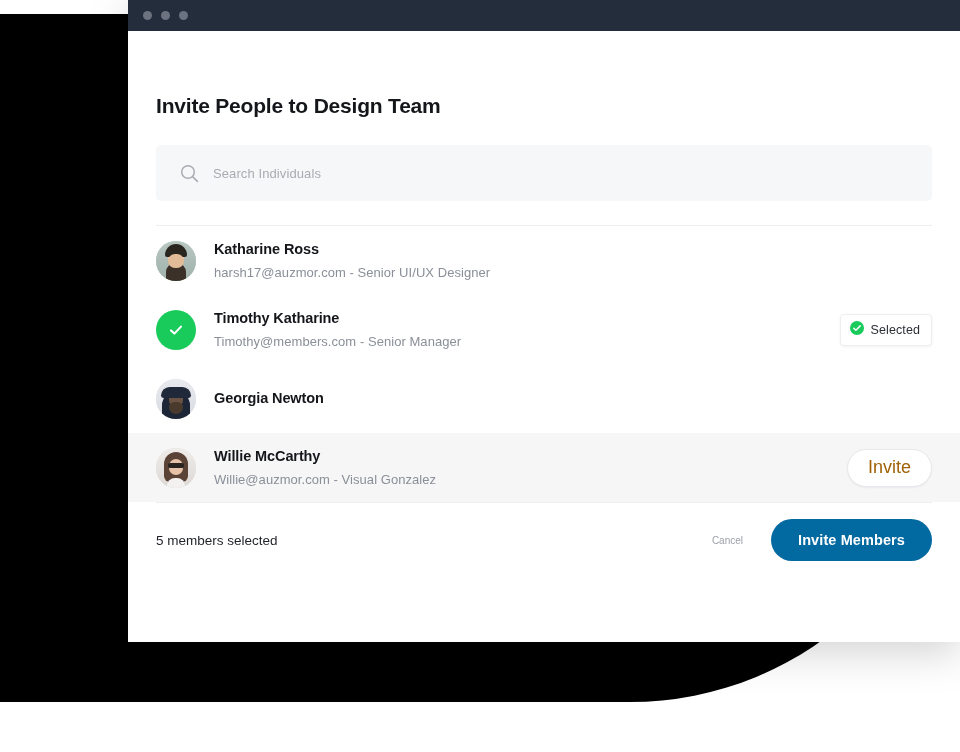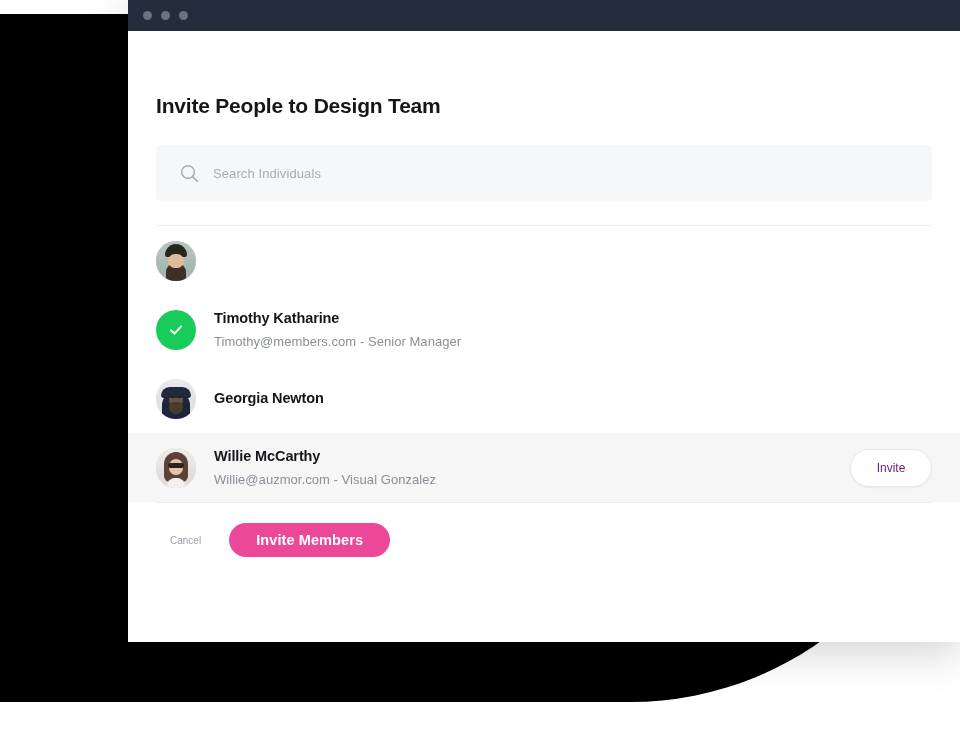--- a/index.html
+++ b/index.html
@@ -177,22 +177,22 @@
   .btn-invite {
     display: inline-flex;
     align-items: center;
     justify-content: center;
     min-width: 82px;
     height: 38px;
     padding: 0 20px;
     background: #ffffff;
     border: 1px solid #e6e8eb;
     border-radius: 19px;
-    font-size: 12px;
-    color: #701a75;
+    font-size: 18px;
+    color: #a16207;
     cursor: pointer;
     box-shadow: 0 1px 2px rgba(16,24,40,.05);
   }
 
   
   .footer {
     display: flex;
     align-items: center;
     height: 74px;
   }
@@ -208,25 +208,25 @@
     border: none;
     cursor: pointer;
     padding: 8px 14px;
     margin-right: 14px;
     font-family: Liberation Sans, sans-serif;
   }
   .btn-primary {
     display: inline-flex;
     align-items: center;
     justify-content: center;
-    height: 34px;
+    height: 42px;
     padding: 0 27px;
     border: none;
     border-radius: 21px;
-    background: #ec4899;
+    background: #0369a1;
     color: #ffffff;
     font-size: 14.5px;
     font-weight: bold;
     letter-spacing: .1px;
     cursor: pointer;
     font-family: inherit;
   }
 
   
   .ph { position: absolute; inset: 0; }
@@ -267,32 +267,47 @@
 
         <div class="row">
           <span class="avatar">
             <span class="ph" style="background:#cfd8d3;">
               <i style="left:0;top:0;width:40px;height:40px;background:radial-gradient(circle at 50% 34%, #e8c6a8 0 26%, rgba(232,198,168,0) 27%), linear-gradient(180deg,#b9c7c2 0%,#9fb0ab 100%);"></i>
               <i style="left:9px;top:3px;width:22px;height:13px;border-radius:11px 11px 2px 2px;background:#2b2520;"></i>
               <i style="left:10px;top:22px;width:20px;height:18px;border-radius:9px 9px 0 0;background:#3b3128;"></i>
               <i style="left:12px;top:13px;width:16px;height:14px;border-radius:7px;background:#e2bb98;"></i>
             </span>
           </span>
+          <div class="row-main">
+            <div class="row-name">Katharine Ross</div>
+            <div class="row-meta">harsh17@auzmor.com - Senior UI/UX Designer</div>
+          </div>
           <div class="row-action"></div>
         </div>
 
         <div class="row">
           <span class="avatar check">
             <svg width="20" height="20" viewBox="0 0 20 20">
               <path d="M5 10.4 L8.4 13.6 L15 6.6" fill="none" stroke="#ffffff" stroke-width="2.1" stroke-linecap="round" stroke-linejoin="round"></path>
             </svg>
           </span>
           <div class="row-main">
             <div class="row-name">Timothy Katharine</div>
             <div class="row-meta">Timothy@members.com - Senior Manager</div>
+          </div>
+          <div class="row-action">
+            <span class="badge">
+              <span>
+                <svg width="14" height="14" viewBox="0 0 14 14">
+                  <circle cx="7" cy="7" r="7" fill="#19cb5b"></circle>
+                  <path d="M3.8 7.2 L5.9 9.2 L10.2 4.9" fill="none" stroke="#ffffff" stroke-width="1.5" stroke-linecap="round" stroke-linejoin="round"></path>
+                </svg>
+              </span>
+              <span class="badge-label">Selected</span>
+            </span>
           </div>
         </div>
 
         <div class="row">
           <span class="avatar">
             <span class="ph" style="background:#f0f0f2;">
               <i style="left:0;top:0;width:40px;height:40px;background:linear-gradient(180deg,#e9eaee 0%,#d9dbe1 100%);"></i>
               <i style="left:6px;top:14px;width:28px;height:26px;border-radius:12px 12px 0 0;background:#1d2636;"></i>
               <i style="left:13px;top:12px;width:14px;height:16px;border-radius:7px;background:#6b5343;"></i>
               <i style="left:5px;top:8px;width:30px;height:11px;border-radius:14px 14px 4px 4px;background:#20293a;"></i>
@@ -322,19 +337,20 @@
           <div class="row-action">
             <button class="btn-invite">Invite</button>
           </div>
         </div>
 
       </div>
 
       <div class="divider tight"></div>
 
       <div class="footer">
+        <div class="footer-count">5 members selected</div>
         <button class="btn-cancel">Cancel</button>
         <button class="btn-primary">Invite Members</button>
       </div>
 
     </div>
   </div>
 </div>
 
 </body></html>

